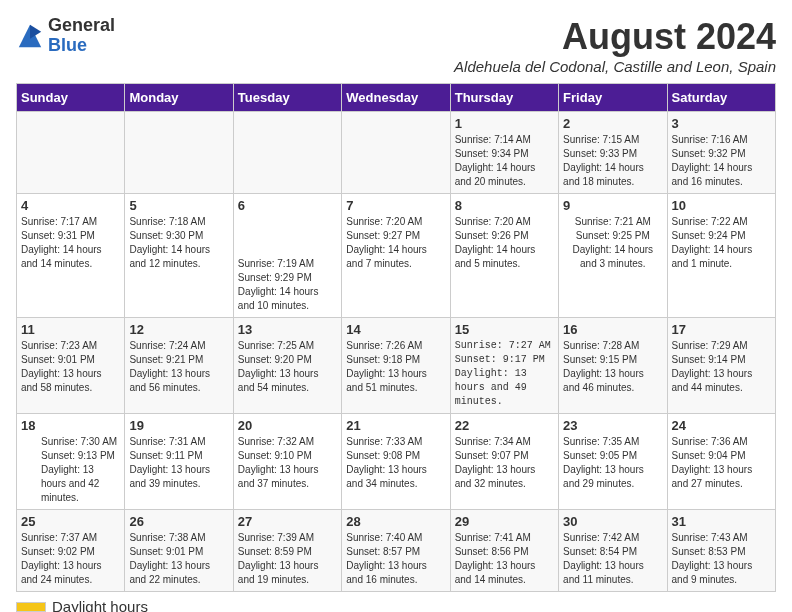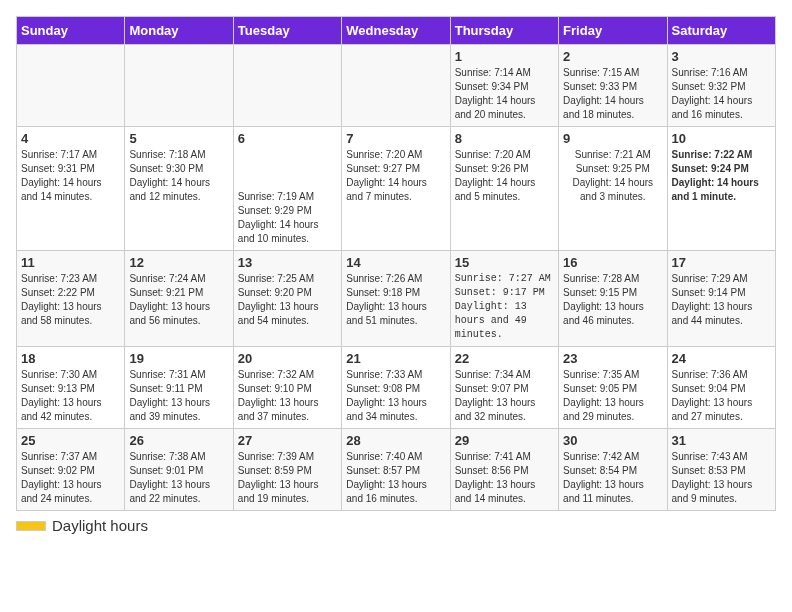--- a/index.html
+++ b/index.html
@@ -80,21 +80,21 @@
     .cell-info {
       font-size: 10px;
       color: #333;
       line-height: 1.4;
     }
     .empty-cell {
       background: #fff;
     }
     tr:nth-child(odd) td { background: #f8f8f8; }
     tr:nth-child(even) td { background: #fff; }
-    .calendar thead tr th { background: #6d28d9; }
+    .calendar thead tr th { background: #4c1d95; }
     .footer-note {
       margin-top: 6px;
       font-size: 15px;
       color: #333;
       display: flex;
       align-items: center;
       gap: 6px;
     }
     .daylight-bar {
       display: inline-block;
@@ -102,20 +102,40 @@
       height: 10px;
       background: #f5c518;
       border: 1px solid #ccc;
       vertical-align: middle;
     }
   </style>
 </head>
 <body>
 
 <div>
+  <div class="header-area">
+    <div class="logo">
+      <svg class="logo-icon" viewBox="0 0 40 40">
+        <polygon points="20,4 36,36 4,36" fill="#2a6bbf"></polygon>
+        <polygon points="20,4 36,14 20,24" fill="#1a4e9f"></polygon>
+      </svg>
+      <div>
+        <div>
+          <span class="logo-text-general">General</span>
+        </div>
+        <div>
+          <span class="logo-text-blue">Blue</span>
+        </div>
+      </div>
+    </div>
+    <div class="title-area">
+      <div class="main-title">August 2024</div>
+      <div class="subtitle">Aldehuela del Codonal, Castille and Leon, Spain</div>
+    </div>
+  </div>
 
   <table class="calendar">
     <thead>
       <tr>
         <th>Sunday</th>
         <th>Monday</th>
         <th>Tuesday</th>
         <th>Wednesday</th>
         <th>Thursday</th>
         <th>Friday</th>
@@ -179,30 +199,30 @@
 Daylight: 14 hours and 5 minutes.</div>
           </td>
           <td>
             <div class="cell-date">9</div>
             <div class="cell-info" style="white-space: pre-line; text-align: center;">Sunrise: 7:21 AM
 Sunset: 9:25 PM
 Daylight: 14 hours and 3 minutes.</div>
           </td>
           <td>
             <div class="cell-date">10</div>
-            <div class="cell-info" style="white-space: pre-line; font-weight: bold;">Sunrise: 7:22 AM
+            <div class="cell-info" style="white-space: pre-line;">Sunrise: 7:22 AM
 Sunset: 9:24 PM
 Daylight: 14 hours and 1 minute.</div>
           </td>
         </tr>
         <tr>
           <td>
             <div class="cell-date">11</div>
             <div class="cell-info" style="white-space: pre-line;">Sunrise: 7:23 AM
-Sunset: 2:22 PM
+Sunset: 9:01 PM
 Daylight: 13 hours and 58 minutes.</div>
           </td>
           <td>
             <div class="cell-date">12</div>
             <div class="cell-info" style="white-space: pre-line;">Sunrise: 7:24 AM
 Sunset: 9:21 PM
 Daylight: 13 hours and 56 minutes.</div>
           </td>
           <td>
             <div class="cell-date">13</div>
@@ -231,21 +251,21 @@
           <td>
             <div class="cell-date">17</div>
             <div class="cell-info" style="white-space: pre-line;">Sunrise: 7:29 AM
 Sunset: 9:14 PM
 Daylight: 13 hours and 44 minutes.</div>
           </td>
         </tr>
         <tr>
           <td>
             <div class="cell-date">18</div>
-            <div class="cell-info" style="white-space: pre-line;">Sunrise: 7:30 AM
+            <div class="cell-info" style="white-space: pre-line; margin-left: 20px;">Sunrise: 7:30 AM
 Sunset: 9:13 PM
 Daylight: 13 hours and 42 minutes.</div>
           </td>
           <td>
             <div class="cell-date">19</div>
             <div class="cell-info" style="white-space: pre-line;">Sunrise: 7:31 AM
 Sunset: 9:11 PM
 Daylight: 13 hours and 39 minutes.</div>
           </td>
           <td>

